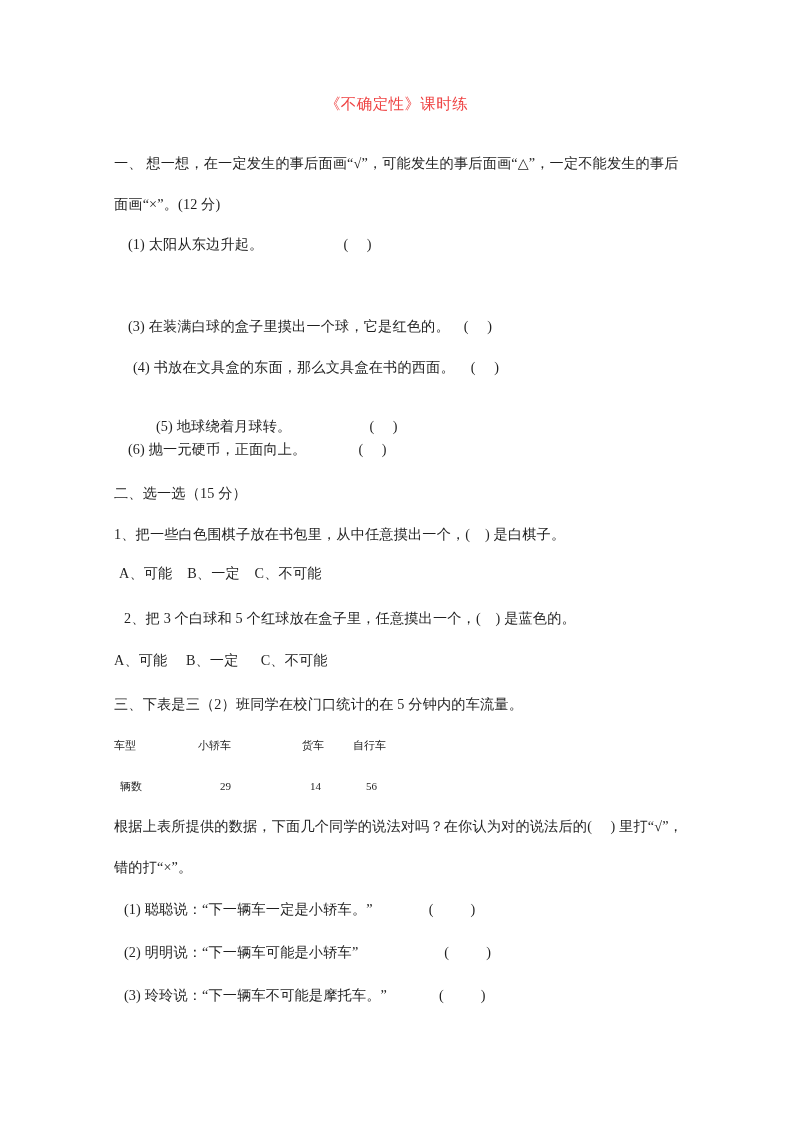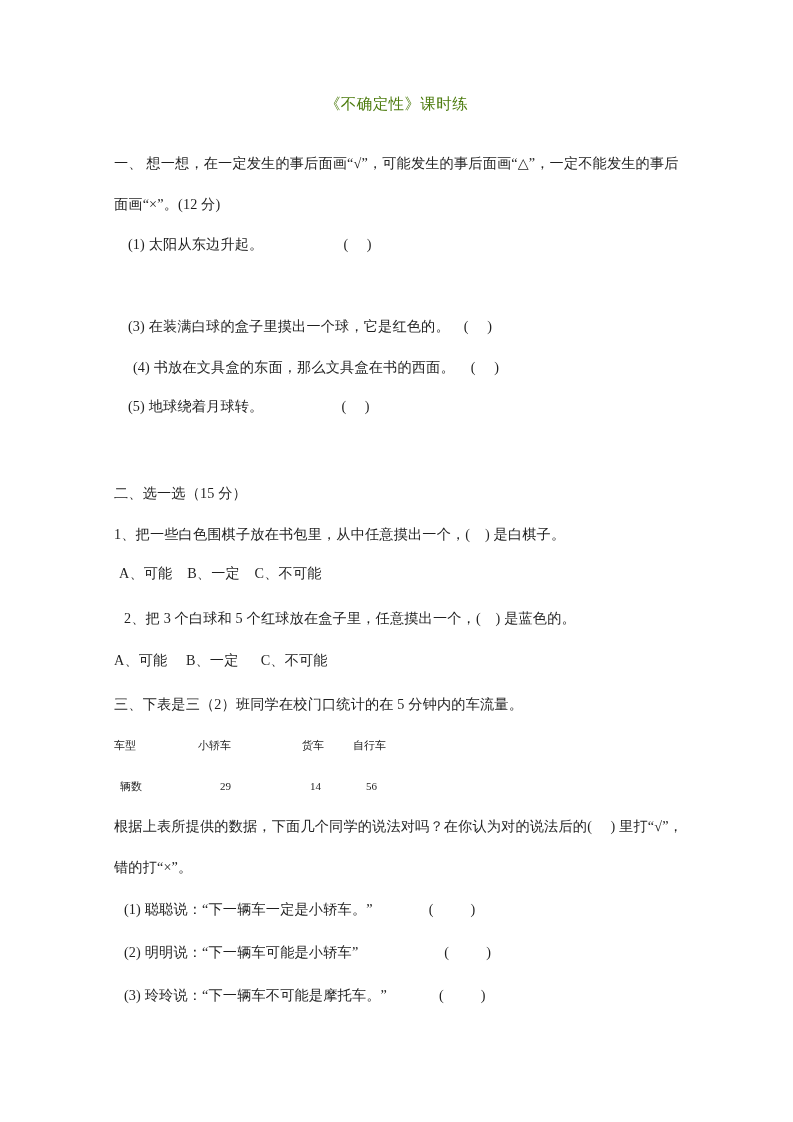--- a/index.html
+++ b/index.html
@@ -23,21 +23,21 @@
     overflow: hidden;
   }
   .doc-title {
     position: absolute;
     left: 0;
     top: 94px;
     width: 793px;
     text-align: center;
     font-size: 15.5px;
     letter-spacing: 0.4px;
-    color: #4d7c0f;
+    color: #ef4444;
   }
   .line {
     position: absolute;
     left: 114px;
     font-size: 14.2px;
     line-height: 20px;
     color: #1f1f1f;
     white-space: pre;
     letter-spacing: 0.15px;
   }
@@ -69,22 +69,23 @@
   <div class="line" style="top:153px;">一、 想一想，在一定发生的事后面画“√”，可能发生的事后面画“△”，一定不能发生的事后</div>
   <div class="line" style="top:194px;">面画“×”。(12 分)</div>
 
   <div class="line indent-1" style="top:234px;"><span>(1)</span><span> </span><span>太阳从东边升起。</span><span class="paren" style="padding-left:80px;">(     )</span></div>
 
 
   <div class="line indent-1" style="top:316px;"><span>(3)</span><span> </span><span>在装满白球的盒子里摸出一个球，它是红色的。</span><span class="paren" style="padding-left:14px;">(     )</span></div>
 
   <div class="line indent-2" style="top:357px;"><span>(4)</span><span> </span><span>书放在文具盒的东面，那么文具盒在书的西面。</span><span class="paren" style="padding-left:16px;">(     )</span></div>
 
-  <div class="line indent-1" style="top:396px;"><span>(5)</span><span> </span><span>地球绕着月球转。</span><span class="paren" style="padding-left:78px;">(     )</span></div>
+  <div class="line indent-1" style="top:416px;margin-left:28px;"><span>(5)</span><span> </span><span>地球绕着月球转。</span><span class="paren" style="padding-left:78px;">(     )</span></div>
 
+  <div class="line indent-1" style="top:439px;"><span>(6)</span><span> </span><span>抛一元硬币，正面向上。</span><span class="paren" style="padding-left:52px;">(     )</span></div>
 
   <div class="line" style="top:483px;">二、选一选（15 分）</div>
 
   <div class="line" style="top:524px;"><span>1、</span><span>把一些白色围棋子放在书包里，从中任意摸出一个，(    ) 是白棋子。</span></div>
 
   <div class="line" style="top:563px; left:119px;">A、可能    B、一定    C、不可能</div>
 
   <div class="line" style="top:608px; left:124px;"><span>2、</span><span>把 3 个白球和 5 个红球放在盒子里，任意摸出一个，(    ) 是蓝色的。</span></div>
 
   <div class="line" style="top:650px;">A、可能     B、一定      C、不可能</div>

